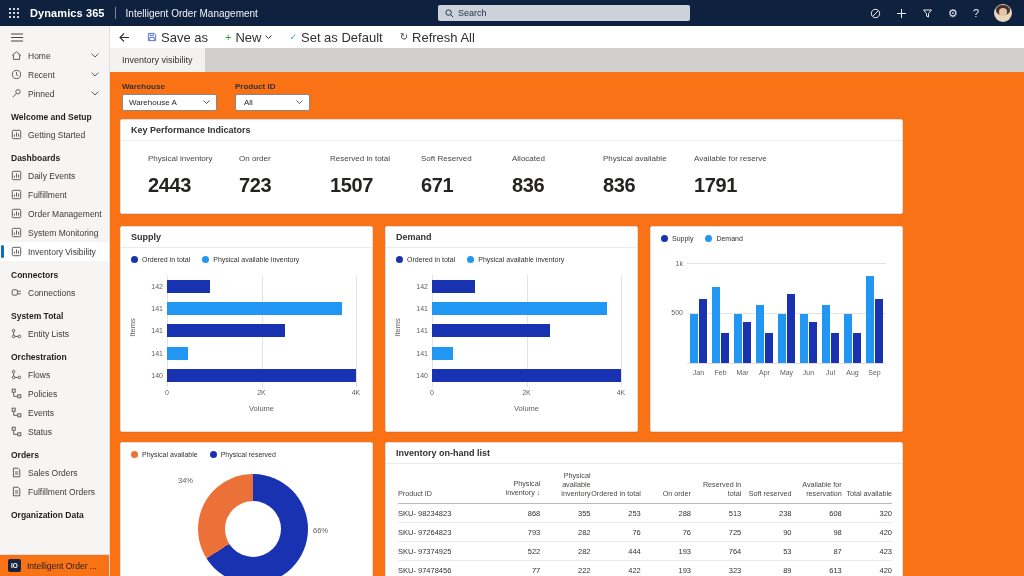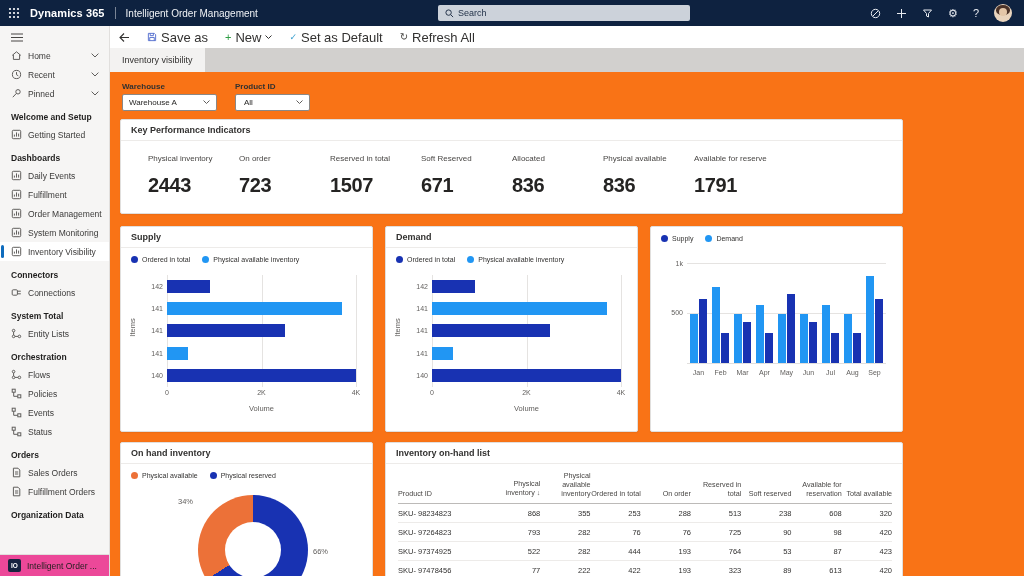--- a/index.html
+++ b/index.html
@@ -24,21 +24,21 @@
 
   
   .sidebar { position:absolute; left:0; top:26px; width:110px; height:550px; background:#f6f5f4; border-right:1px solid #e1dfdd; overflow:hidden; }
   .burger { padding:7px 0 4px 11px; cursor:pointer; }
   .nav-item { position:relative; height:19px; display:flex; align-items:center; gap:6px; padding:0 5px 0 11px; font-size:8.5px; color:#3b3a39; cursor:pointer; }
   .nav-item.selected { background:#ffffff; }
   .nav-item.selected::before { content:''; position:absolute; left:1px; top:3px; bottom:3px; width:2.5px; background:#0f6cbd; border-radius:2px; }
   .nav-header { font-size:8.5px; font-weight:700; color:#201f1e; margin:9px 0 3px 11px; }
   .nav-icon { display:flex; align-items:center; }
   .nav-chevron { margin-left:auto; margin-right:5px; display:flex; }
-  .sidebar-bottom { position:absolute; left:0; right:0; bottom:0; height:22px; border-top:1px solid #e1dfdd; display:flex; align-items:center; gap:6px; padding-left:8px; background:#ec4899; cursor:pointer; }
+  .sidebar-bottom { position:absolute; left:0; right:0; bottom:0; height:22px; border-top:1px solid #e1dfdd; display:flex; align-items:center; gap:6px; padding-left:8px; background:#f97316; cursor:pointer; }
   .io-badge { width:13px; height:13px; background:#17233f; color:#fff; font-size:6.5px; font-weight:700; display:flex; align-items:center; justify-content:center; border-radius:2px; }
   .io-label { font-size:8.5px; color:#201f1e; }
 
   
   .main { position:absolute; left:110px; top:26px; width:914px; height:550px; }
   .toolbar { height:22px; background:#fff; display:flex; align-items:center; padding-left:9px; gap:17px; }
   .back-btn { display:flex; align-items:center; cursor:pointer; }
   .cmd { background:none; border:none; font-family:inherit; font-size:13px; color:#323130; display:flex; align-items:center; gap:4px; cursor:pointer; padding:0; }
   .cmd-ic { display:flex; align-items:center; line-height:1; }
   .ic-plus::before { content:"+"; color:#2f9e44; font-size:11px; font-weight:400; }
@@ -621,21 +621,20 @@
                 <span class="vmonth">Sep</span>
               </div>
             </div>
         </div>
       </section>
     </div>
 
     <div class="cards-row bottom-row">
 
       <section class="card donut-card">
-        <div class="card-title">On hand inventory</div>
         <div class="legend">
           <span class="leg">
               <i class="dot" style="background: rgb(236, 113, 56);"></i>
               <span>Physical available</span>
             </span>
           <span class="leg">
               <i class="dot" style="background: rgb(24, 50, 178);"></i>
               <span>Physical reserved</span>
             </span>
         </div>

